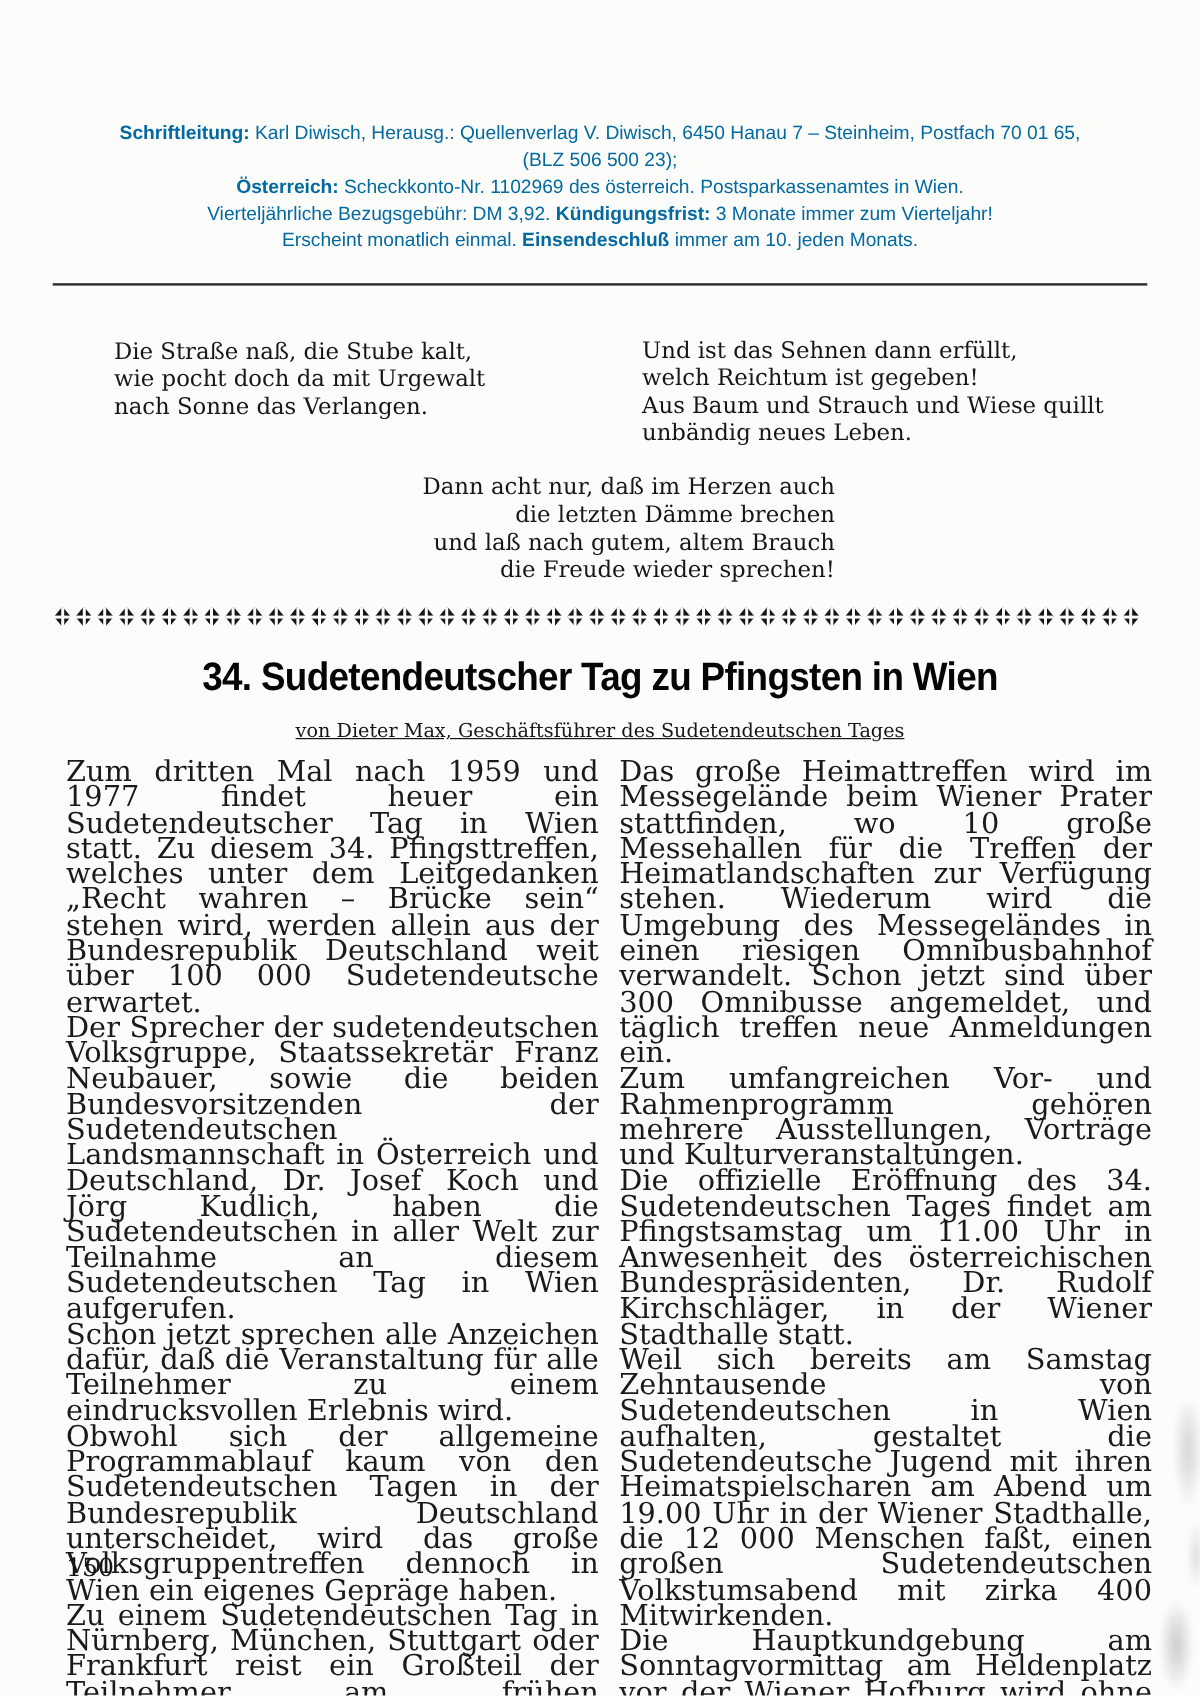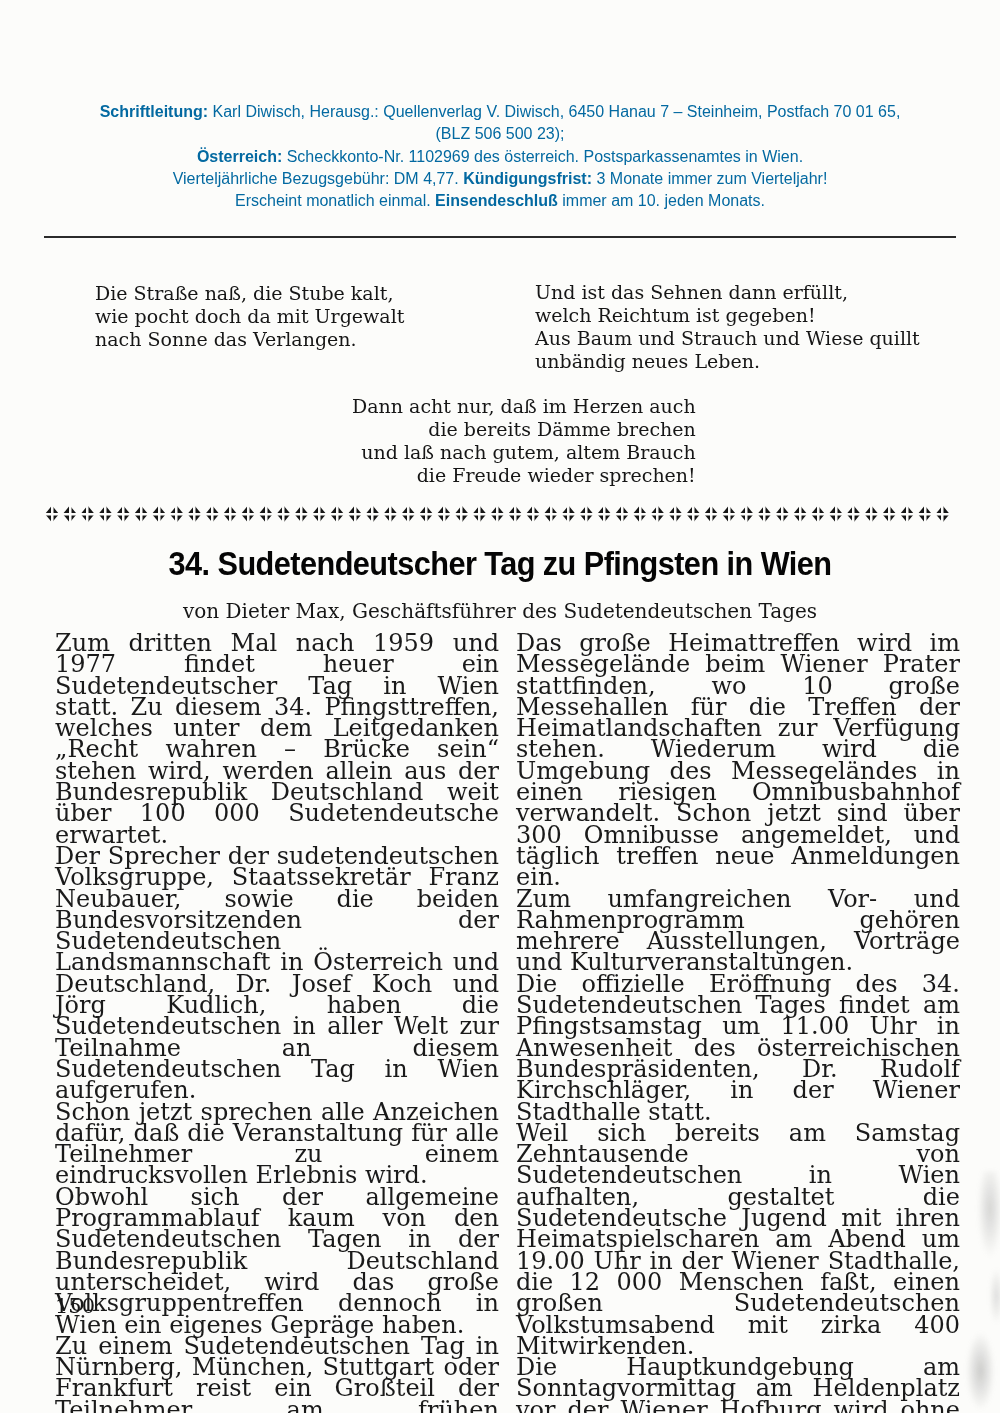--- a/index.html
+++ b/index.html
@@ -46,21 +46,21 @@
       linear-gradient(#fcfcfa, #fcfcfa) center / 100% 2.5px no-repeat;
   }
 
   
   .headline {
     position: absolute; top: 544px; left: 0; width: 1000px; margin: 0;
     text-align: center; font-family: "Liberation Sans", sans-serif;
     font-weight: 700; font-size: 33px; line-height: 40px; color: #050505;
     letter-spacing: -0.6px; transform: scaleX(0.93); transform-origin: 50% 50%;
   }
-  .byline { position: absolute; top: 599px; left: 0; width: 1000px; text-align: center; font-size: 20px; color: #161616; }
+  .byline { position: absolute; top: 599px; left: 0; width: 1000px; text-align: center; font-size: 16px; color: #161616; text-decoration: underline; }
 
   
   .columns { position: absolute; top: 633px; left: 55px; width: 906px; display: flex; gap: 17px; }
   .col { width: 444px; text-align: justify; font-size: 24px; line-height: 21.3px; color: #1a1a1a; }
   .col p { margin: 0; hyphens: none; }
 
   .pageno { position: absolute; top: 1294px; left: 55px; font-size: 21px; color: #161616; }
 
   
   .scan-artifact {
@@ -74,41 +74,41 @@
 </style>
 </head>
 <body>
 
 <div class="page">
 
   <header class="masthead">
     <div class="m-line"><span class="b">Schriftleitung:</span><span> Karl Diwisch, Herausg.: Quellenverlag V. Diwisch, 6450 Hanau 7 – Steinheim, Postfach 70 01 65,</span></div>
     <div class="m-line"><span>(BLZ 506 500 23);</span></div>
     <div class="m-line"><span class="b">Österreich:</span><span> Scheckkonto-Nr. 1102969 des österreich. Postsparkassenamtes in Wien.</span></div>
-    <div class="m-line"><span>Vierteljährliche Bezugsgebühr: DM 4,77. </span><span class="b">Kündigungsfrist:</span><span> 3 Monate immer zum Vierteljahr!</span></div>
+    <div class="m-line"><span>Vierteljährliche Bezugsgebühr: DM 3,92. </span><span class="b">Kündigungsfrist:</span><span> 3 Monate immer zum Vierteljahr!</span></div>
     <div class="m-line"><span>Erscheint monatlich einmal. </span><span class="b">Einsendeschluß</span><span> immer am 10. jeden Monats.</span></div>
   </header>
 
   <div class="rule"></div>
 
   <section class="poem">
     <div class="stanza s0">
         <div>Die Straße naß, die Stube kalt,</div>
         <div>wie pocht doch da mit Urgewalt</div>
         <div>nach Sonne das Verlangen.</div>
       </div>
     <div class="stanza s1">
         <div>Und ist das Sehnen dann erfüllt,</div>
         <div>welch Reichtum ist gegeben!</div>
         <div>Aus Baum und Strauch und Wiese quillt</div>
         <div>unbändig neues Leben.</div>
       </div>
     <div class="stanza s2">
         <div>Dann acht nur, daß im Herzen auch</div>
-        <div>die bereits Dämme brechen</div>
+        <div>die letzten Dämme brechen</div>
         <div>und laß nach gutem, altem Brauch</div>
         <div>die Freude wieder sprechen!</div>
       </div>
   </section>
 
   <div class="divider">
       <span class="dmd"></span>
       <span class="dmd"></span>
       <span class="dmd"></span>
       <span class="dmd"></span>

